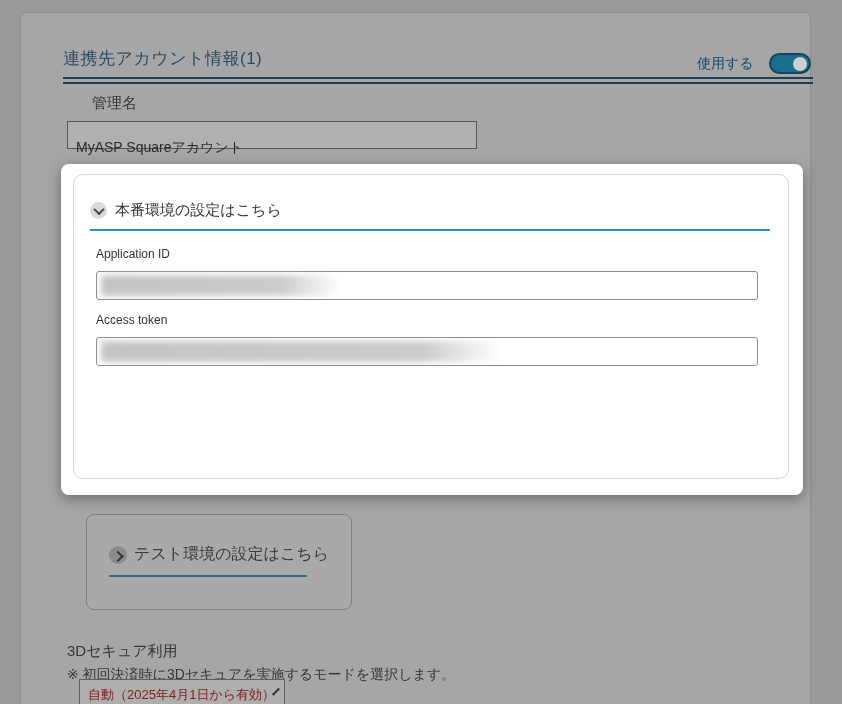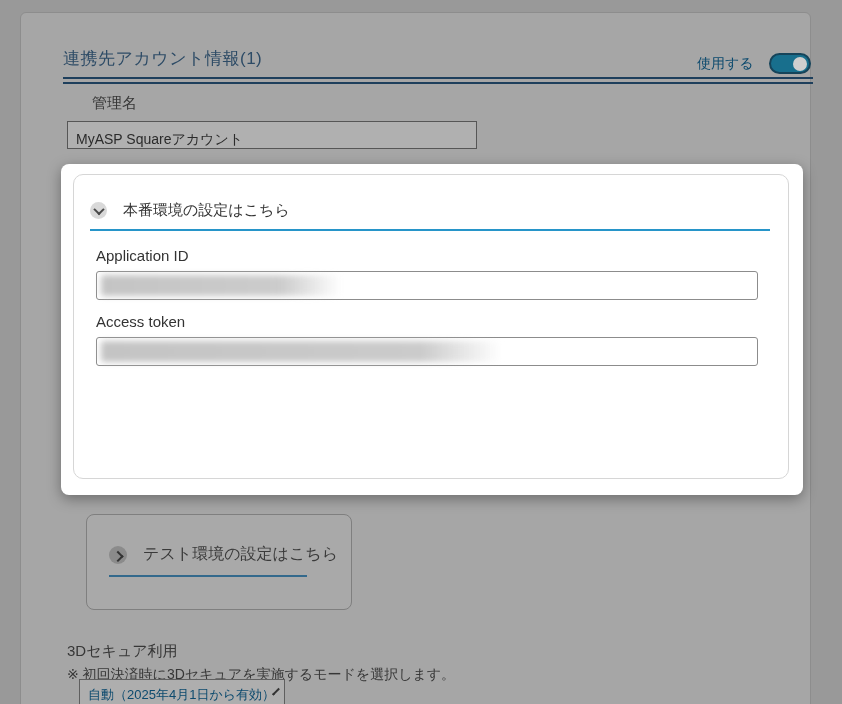--- a/index.html
+++ b/index.html
@@ -30,44 +30,44 @@
   .dbl-line{
     left:42px;top:64px;width:750px;height:3px;
     border-top:2px solid #1e3f5c;border-bottom:2px solid #1e3f5c;
   }
 
   .dim-label{font-size:15px;color:#373737;}
   .kanri-label{left:47px;top:81px;margin-left:24px;}
   .kanri-input{
     left:46px;top:108px;width:410px;height:28px;box-sizing:border-box;
     background:#b0b0b0;border:1px solid #565656;
-    font-size:14px;color:#2b2b2b;line-height:26px;padding:4px 8px;
+    font-size:14px;color:#2b2b2b;line-height:26px;padding:12px 8px;
   }
 
   
   .spotlight{
     left:61px;top:164px;width:742px;height:331px;background:#ffffff;
     border-radius:8px;box-shadow:0 4px 14px rgba(0,0,0,.35);
   }
   .inner-panel{
     left:12px;top:10px;width:716px;height:305px;box-sizing:border-box;
     border:1px solid #d6d6d6;border-radius:10px;background:#ffffff;
   }
   .chev-circle{
     width:17px;height:17px;border-radius:50%;background:#d9d9d9;
     display:flex;align-items:center;justify-content:center;
   }
   .chev{width:6px;height:6px;border-right:2px solid #4a4a4a;border-bottom:2px solid #4a4a4a;}
   .chev.down{transform:rotate(45deg) translate(-1px,-1px);}
   .chev.right{transform:rotate(-45deg) translate(-1px,1px);}
-  .prod-head{left:16px;top:26px;display:flex;align-items:center;gap:16px;cursor:pointer;}
+  .prod-head{left:16px;top:26px;display:flex;align-items:center;gap:8px;cursor:pointer;}
   .prod-title{font-size:15px;color:#333333;}
   .blue-line{left:16px;top:54px;width:680px;height:2px;background:#2795c9;}
 
-  .f-label{font-size:15px;color:#333333;}
+  .f-label{font-size:12px;color:#333333;}
   .w-input{
     box-sizing:border-box;width:662px;height:29px;background:#ffffff;
     border:1px solid #8c8c8c;border-radius:3px;position:absolute;
   }
   .blob{
     position:absolute;left:4px;top:3px;height:21px;border-radius:2px;
     filter:blur(3px);
   }
   .blob-app{width:240px;background:linear-gradient(to right,#c4c4c4 0%,#cccccc 75%,rgba(204,204,204,0) 100%);}
   .blob-token{width:400px;background:linear-gradient(to right,#c4c4c4 0%,#cbcbcb 80%,rgba(203,203,203,0) 100%);}
@@ -83,37 +83,37 @@
     border:8px solid #f7a5c3;border-radius:12px;
   }
   .lbl-loc{left:10px;top:4px;}
   .inp-loc{left:10px;top:27px;height:28px;}
 
   
   .test-box{
     left:65px;top:501px;width:266px;height:96px;box-sizing:border-box;
     background:#a9a9a9;border:1px solid #7f7f7f;border-radius:8px;
   }
-  .test-head{left:22px;top:29px;display:flex;align-items:center;gap:16px;cursor:pointer;}
+  .test-head{left:22px;top:29px;display:flex;align-items:center;gap:7px;cursor:pointer;}
   .test-circle{width:18px;height:18px;border-radius:50%;background:#8b8b8b;
     display:flex;align-items:center;justify-content:center;}
   .test-circle .chev{border-color:#333333;}
   .test-title{font-size:16px;color:#3a3a3a;}
   .test-line{left:22px;top:60px;width:198px;height:2px;background:#33698c;}
 
   
   .secure-label{left:46px;top:629px;}
   .secure-note{left:46px;top:653px;font-size:14px;color:#373737;}
   .select{
     left:58px;top:666px;width:206px;height:31px;box-sizing:border-box;
     background:#aeaeae;border:1px solid #5f5f5f;cursor:pointer;
     display:flex;align-items:center;justify-content:space-between;
     padding:0 10px 0 8px;
   }
-  .select .sel-text{font-size:13px;color:#0c4a6e;white-space:nowrap;}
+  .select .sel-text{font-size:13px;color:#7f1d1d;white-space:nowrap;}
   .select .caret{width:7px;height:7px;border-right:2.5px solid #333;border-bottom:2.5px solid #333;
     transform:rotate(45deg) translate(-2px,-2px);}
 </style>
 </head>
 <body>
 
 <div class="abs card">
 
   <div class="abs card-title">連携先アカウント情報(1)</div>
   <div class="abs use-label">使用する</div>

